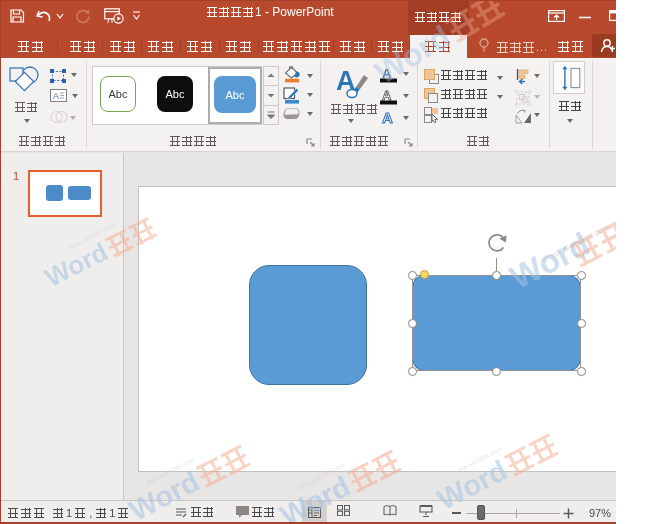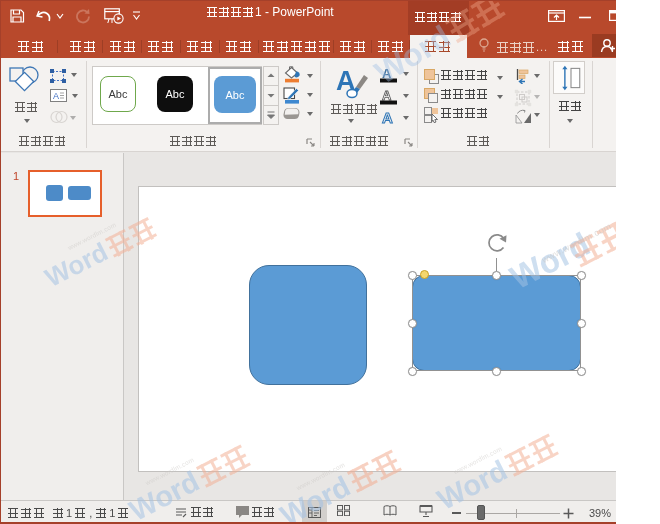--- a/index.html
+++ b/index.html
@@ -464,21 +464,21 @@
   <path d="M1 1 h12" stroke="#595959" stroke-width="2"></path>
   <path d="M7 7 v3 M4 11.5 h6" stroke="#595959" stroke-width="1.1"></path>
  </svg>
  <div class="a" style="left:452px;top:512px;width:9px;height:1.5px;background:#595959"></div>
  <div class="a" style="left:466px;top:513px;width:94px;height:1px;background:#AAA7A4"></div>
  <div class="a" style="left:516px;top:509px;width:1px;height:9px;background:#AAA7A4"></div>
  <div class="a" style="left:477px;top:505px;width:8px;height:15px;background:#6a6a6a;border:1px solid #555;border-radius:2px"></div>
  <svg class="a" style="left:563px;top:508px" width="11" height="11" viewBox="0 0 11 11">
   <path d="M0.5 5.5 h10 M5.5 0.5 v10" stroke="#595959" stroke-width="1.5"></path>
  </svg>
- <div class="t" style="left:589px;top:507px;color:#4a4a4a;font-size:11px">39%</div>
+ <div class="t" style="left:589px;top:507px;color:#4a4a4a;font-size:11px">97%</div>
  <svg class="a" style="left:643px;top:505px" width="15" height="15" viewBox="0 0 15 15">
   <rect x="1" y="1" width="13" height="13" fill="none" stroke="#595959" stroke-width="1.2"></rect>
   <path d="M4 4 L6.5 6.5 M11 4 L8.5 6.5 M4 11 L6.5 8.5 M11 11 L8.5 8.5" stroke="#595959" stroke-width="1"></path>
   <path d="M3.5 5.5 v-2 h2 M9.5 3.5 h2 v2 M3.5 9.5 v2 h2 M11.5 9.5 v2 h-2" fill="none" stroke="#595959" stroke-width="1"></path>
  </svg>
 </div>
 
 <div class="a" id="wm" style="left:0;top:0;width:660px;height:524px;pointer-events:none">
  <div class="wm" style="left:37px;top:260px">
   <div class="wmu" style="margin-left:33px">www.wordlm.com</div>

